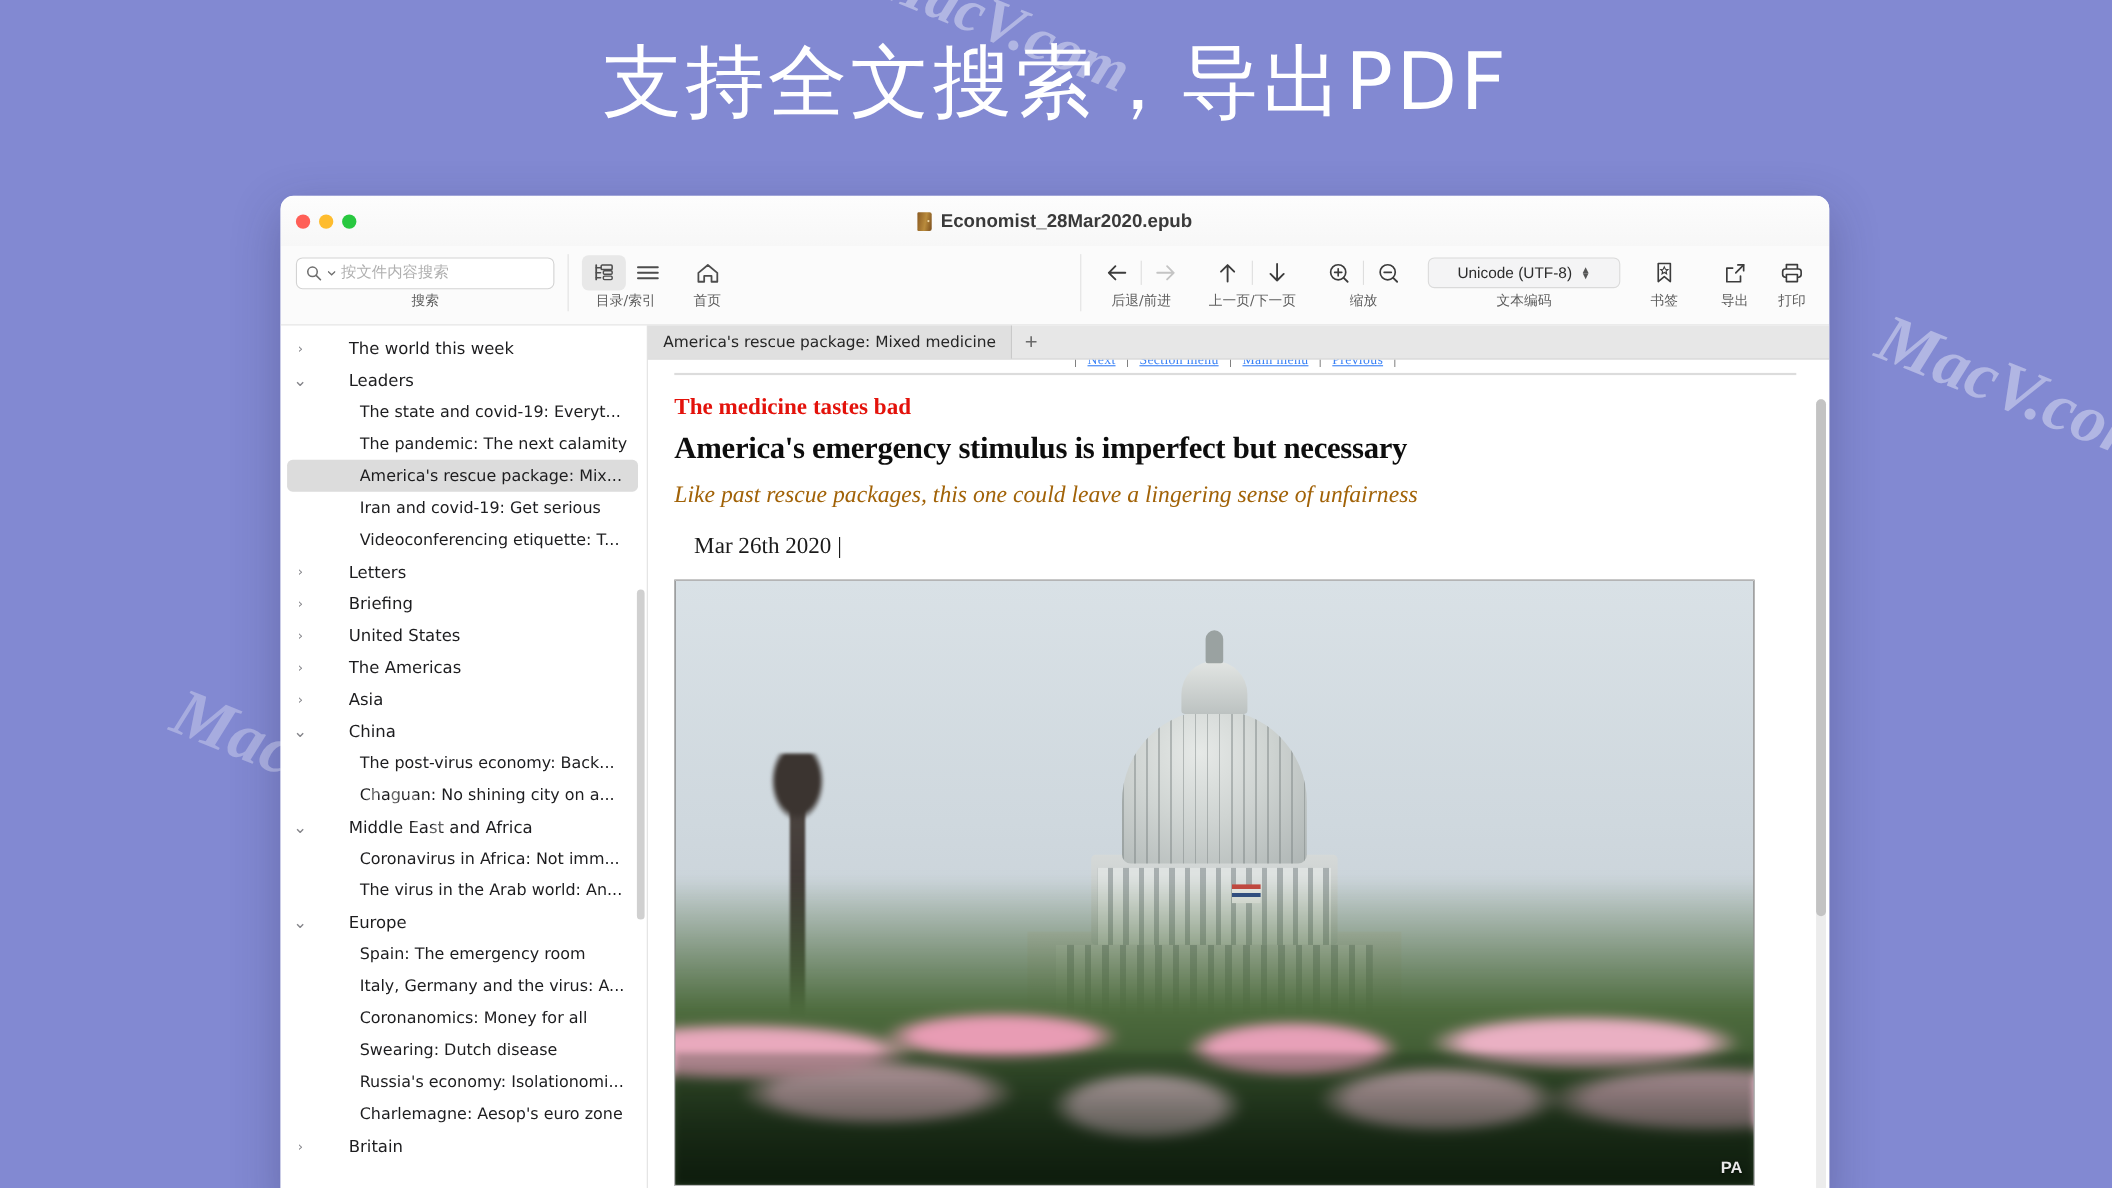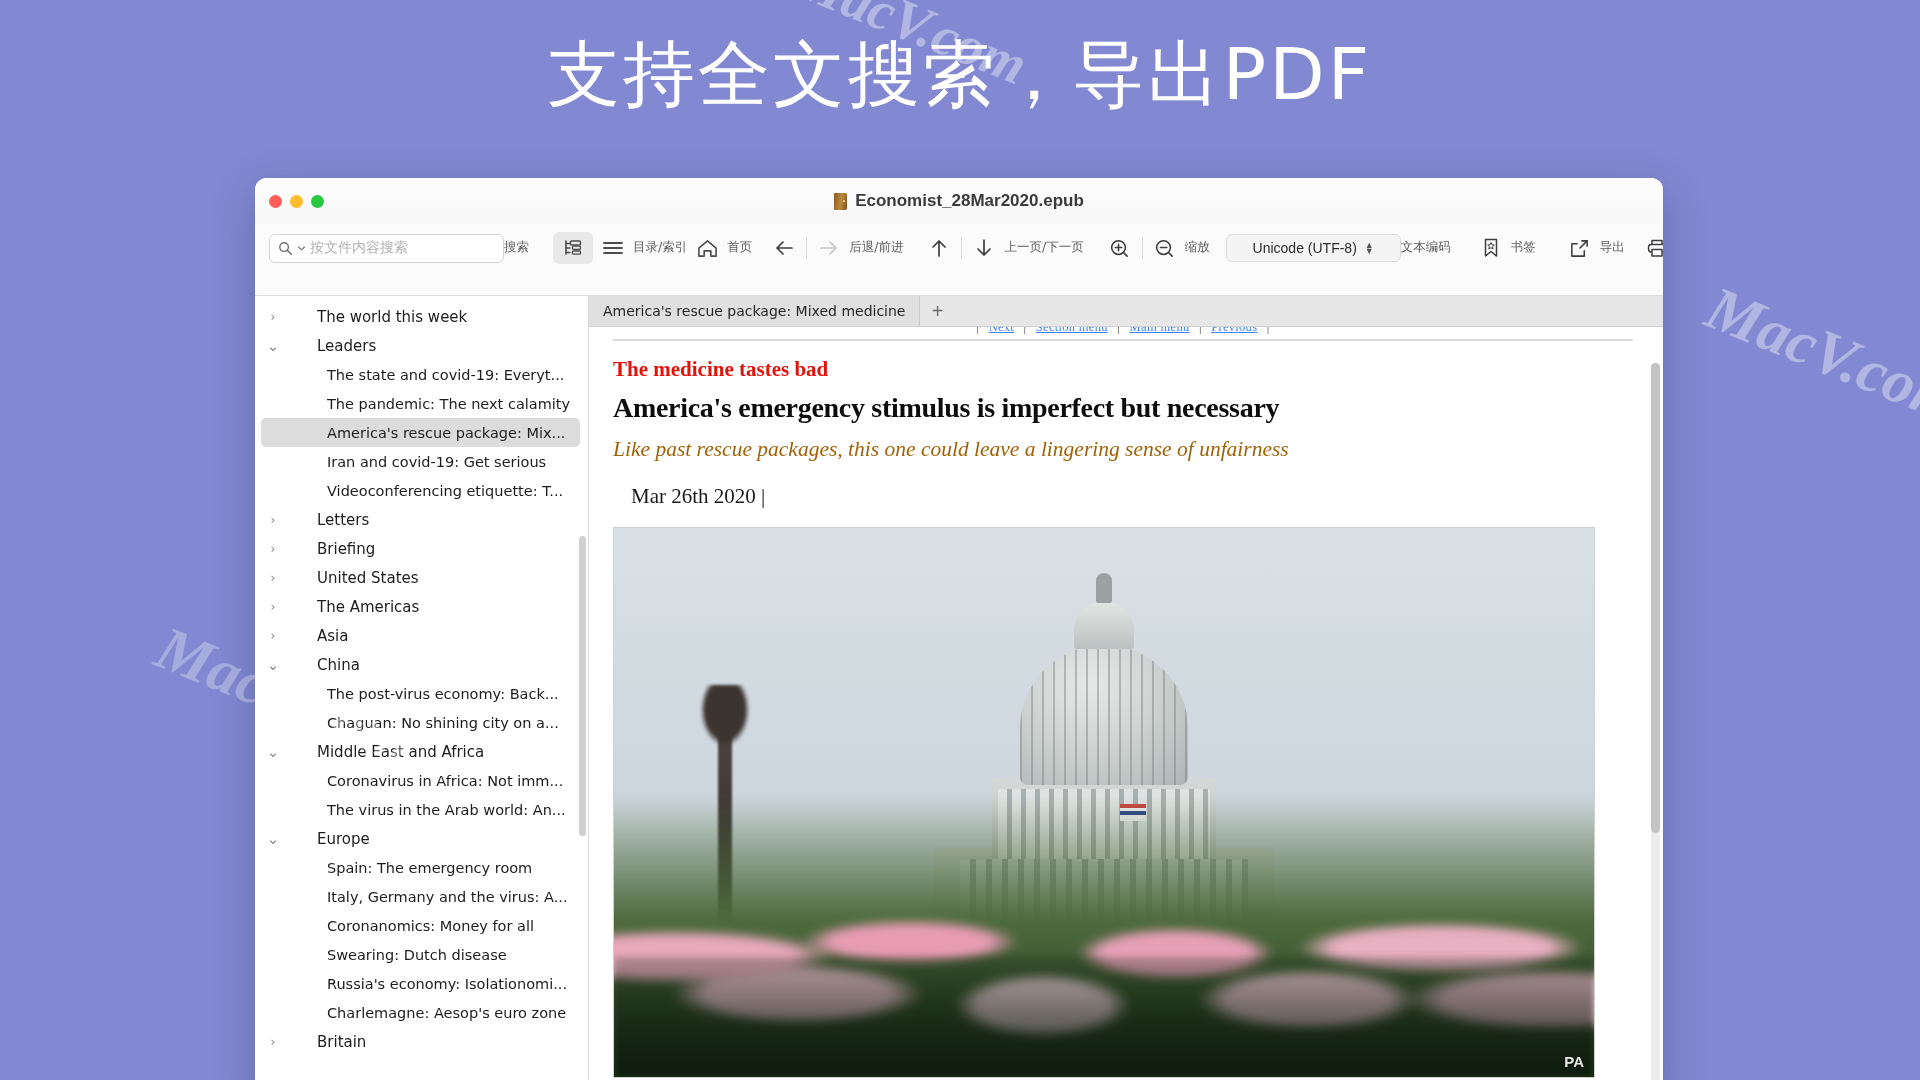--- a/index.html
+++ b/index.html
@@ -82,21 +82,21 @@
 
   
   .toolbar {
     height: 72px;
     background: #fbfbfb;
     border-bottom: 1px solid #dcdcdc;
     display: flex; align-items: flex-start;
     padding: 5px 14px 0 14px;
     position: relative;
   }
-  .tgroup { display: flex; flex-direction: row; align-items: center; }
+  .tgroup { display: flex; flex-direction: column; align-items: center; }
   .tgroup .row { display: flex; align-items: center; gap: 0px; height: 38px; }
   .tgroup .cap {
     font-size: 12.5px; color: #5e5e5e; margin-top: -2px;
     font-family: "DejaVu Sans", sans-serif; white-space: nowrap;
   }
 
   .searchbox {
     width: 235px; height: 29px;
     background: #ffffff;
     border: 1px solid #d3d3d3;
@@ -420,21 +420,21 @@
         </div>
         <div class="ibtn">
           <svg width="22" height="16" viewBox="0 0 22 16">
             <path d="M2 3 H20 M2 8 H20 M2 13 H20" stroke="#4d4d4d" stroke-width="1.8" stroke-linecap="round" fill="none"></path>
           </svg>
         </div>
       </div>
       <div class="cap">目录/索引</div>
     </div>
 
-    <div class="tgroup" style="">
+    <div class="tgroup" style="margin-left:14px;">
       <div class="row">
         <div class="ibtn">
           <svg width="23" height="21" viewBox="0 0 24 22">
             <path d="M3 10.5 L12 3 L21 10.5 V19 H15.5 V13.5 H8.5 V19 H3 Z" fill="none" stroke="#4d4d4d" stroke-width="1.7" stroke-linejoin="round"></path>
           </svg>
         </div>
       </div>
       <div class="cap">首页</div>
     </div>
 

